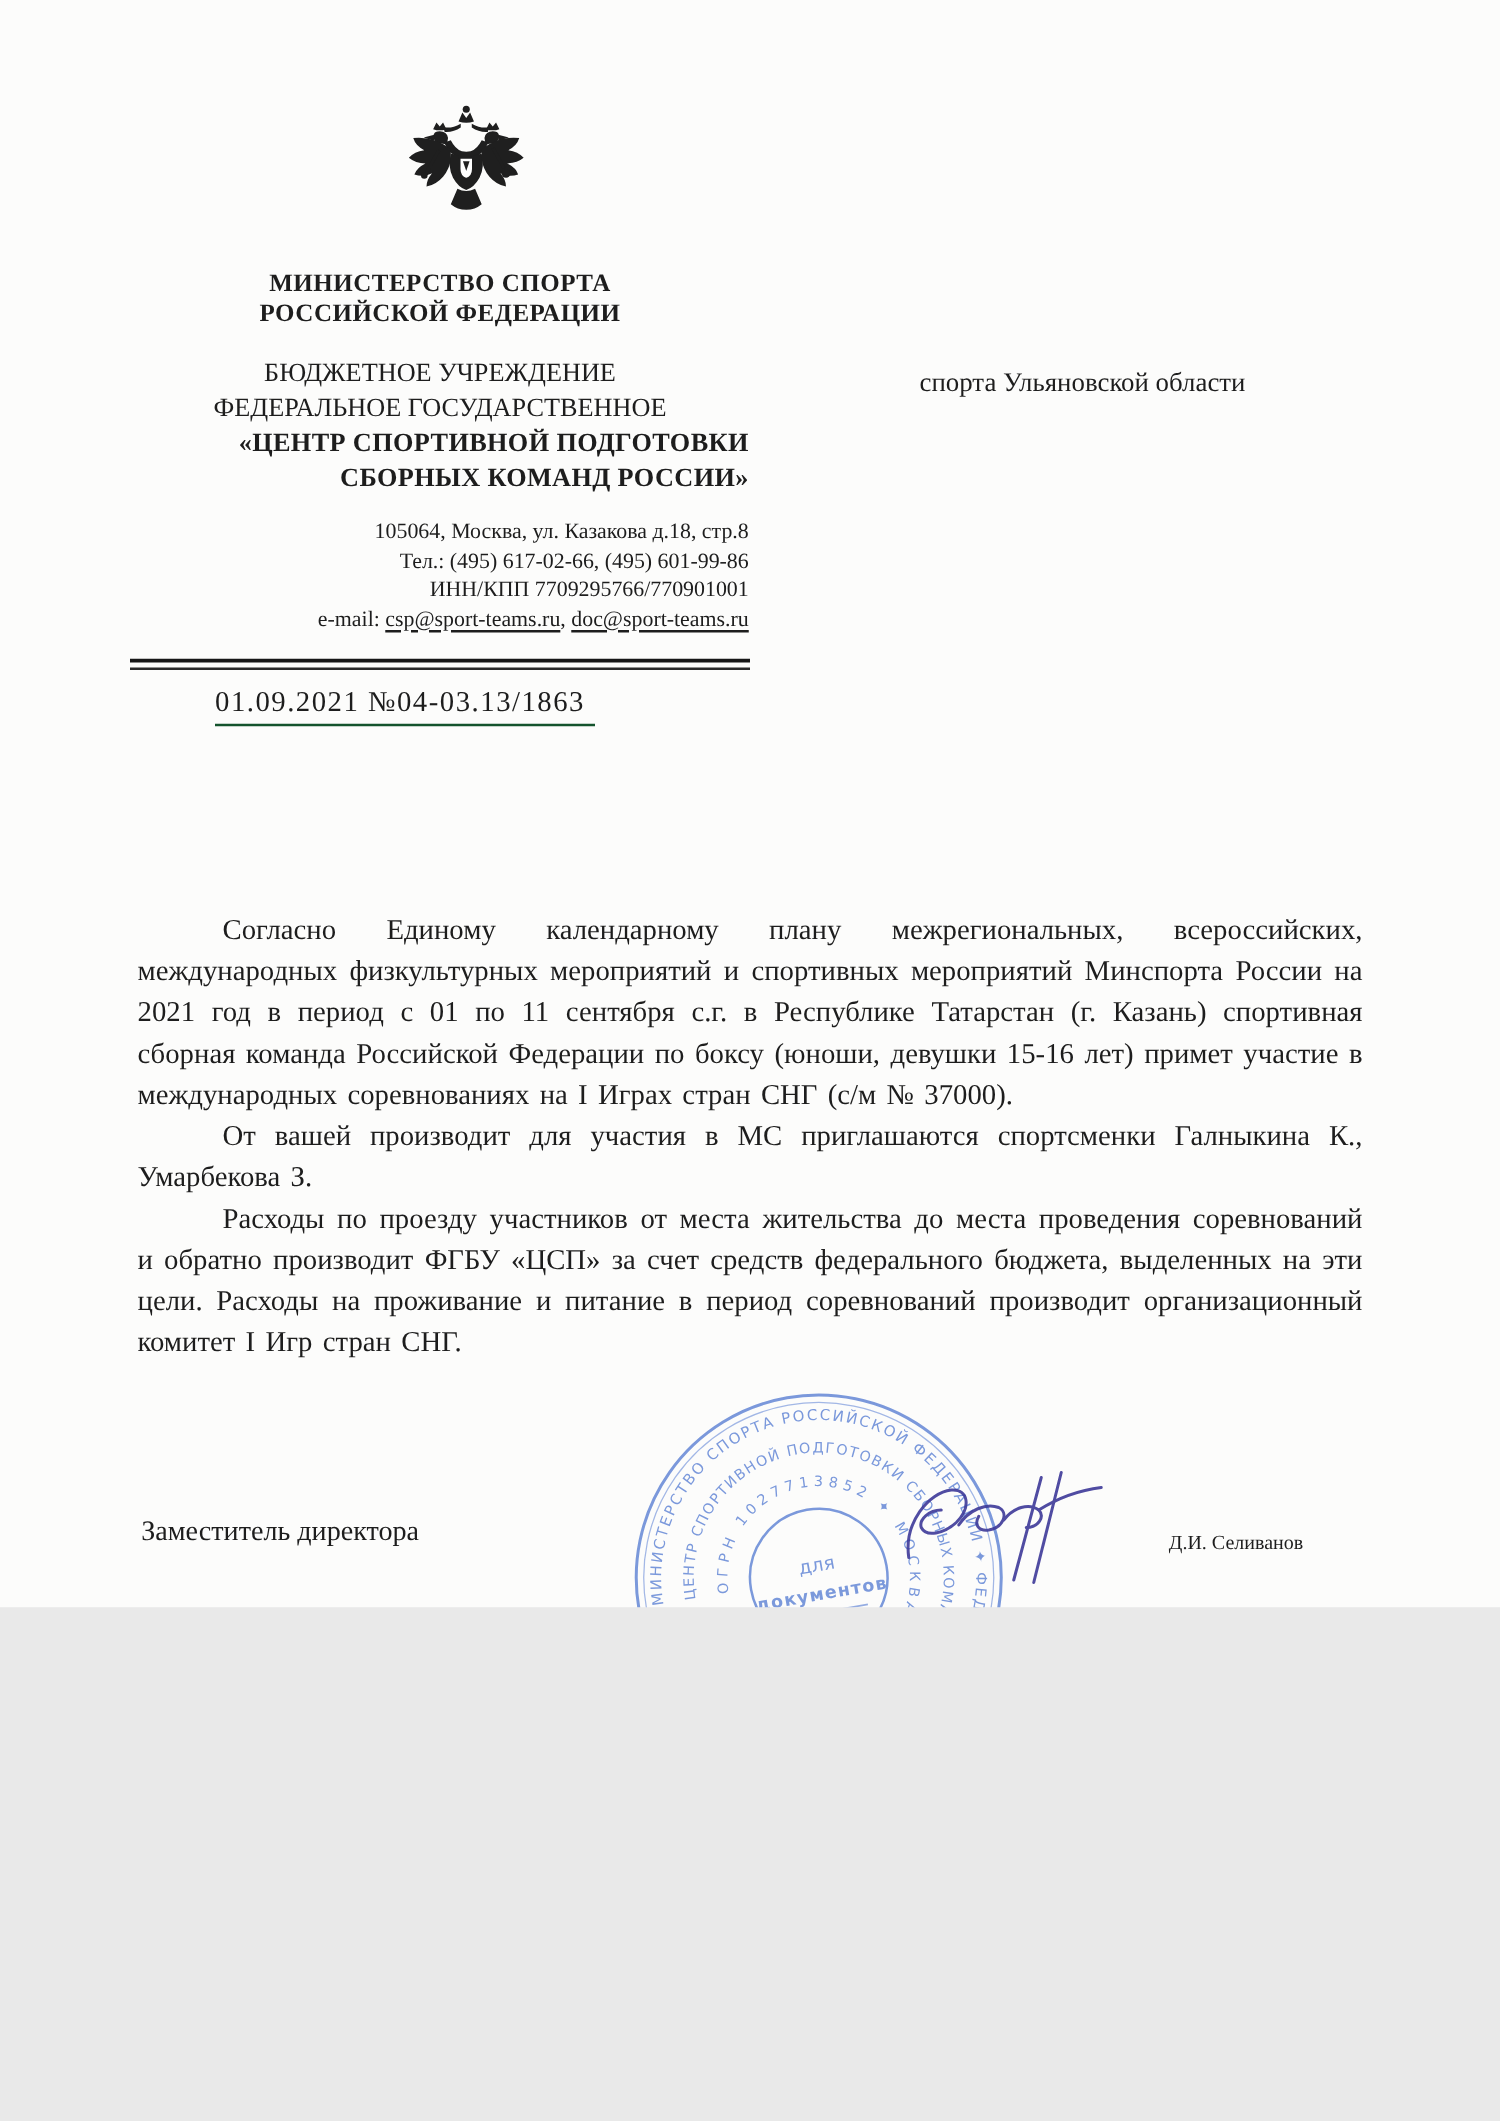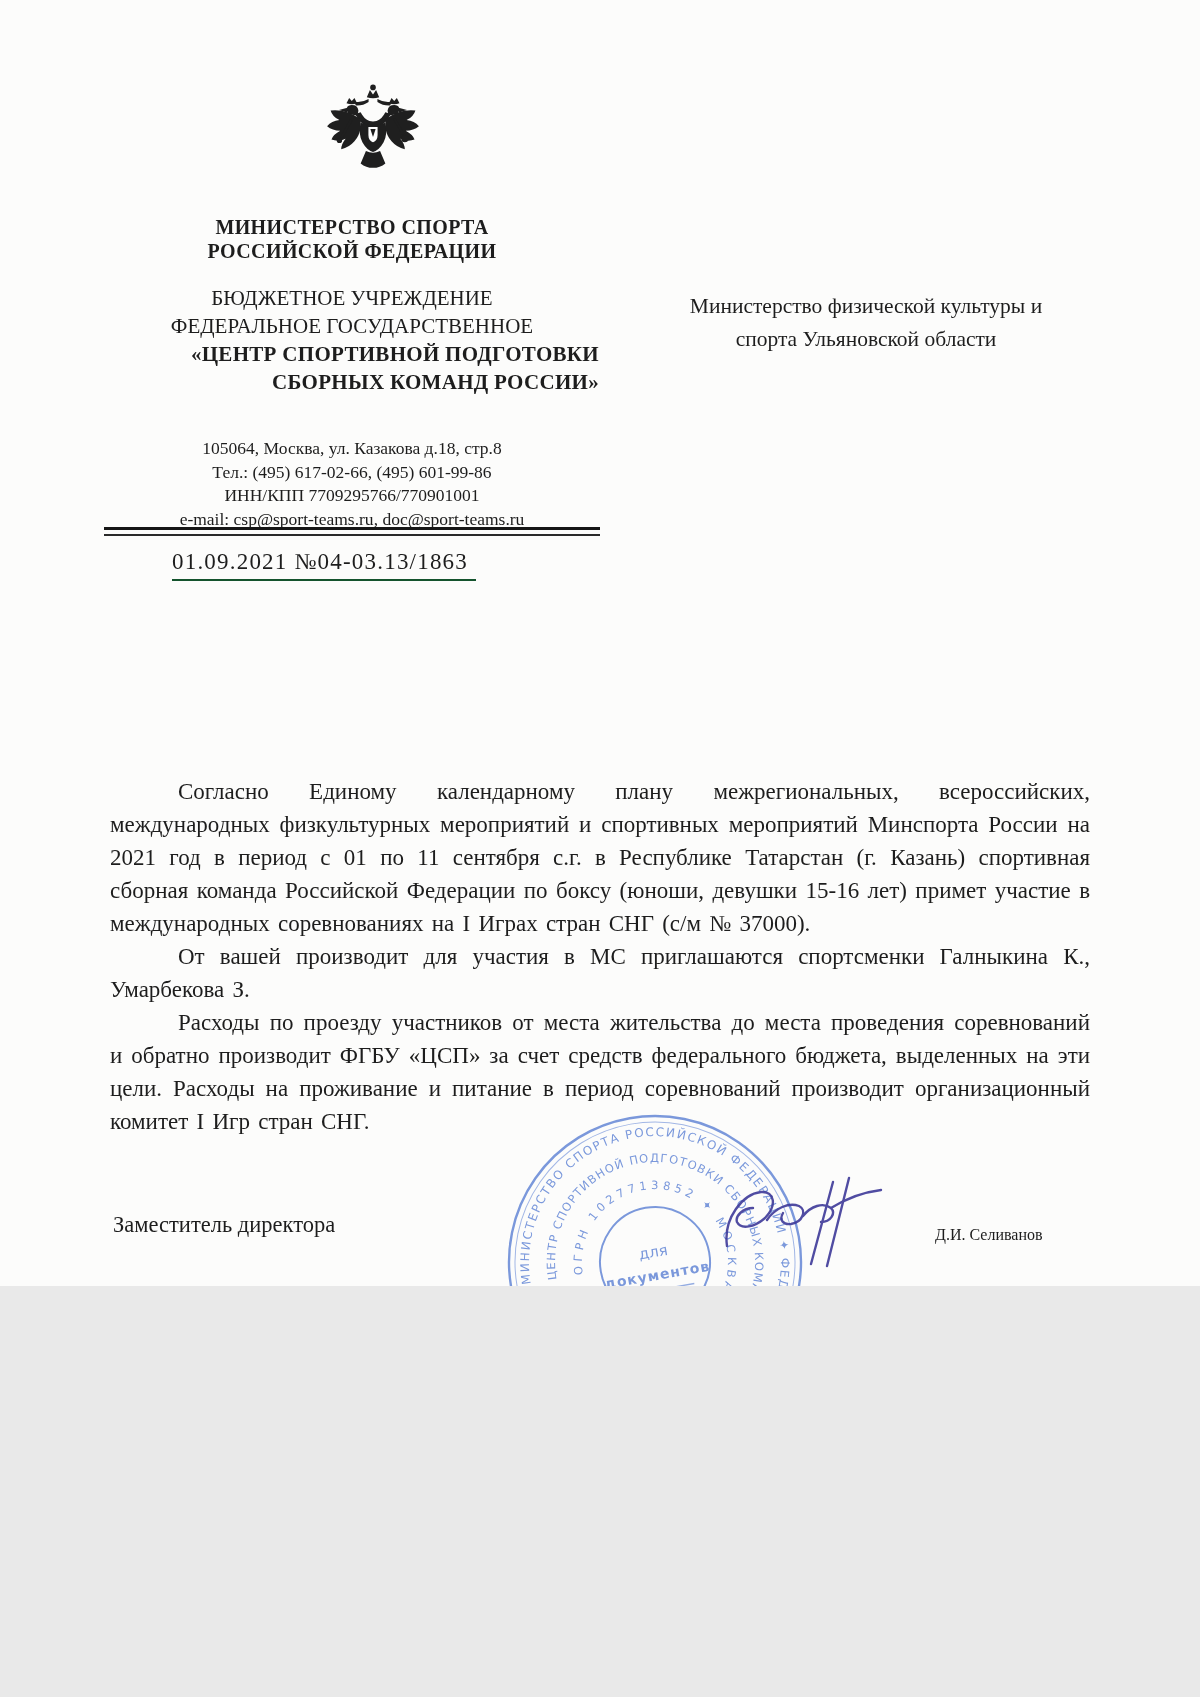--- a/index.html
+++ b/index.html
@@ -16,41 +16,41 @@
   .ministry {
     left:105px; top:215px; width:494px; text-align:center;
     font-weight:bold; font-size:20px; line-height:24px; letter-spacing:.4px;
   }
   .orgblock {
     left:105px; top:284px; width:494px; text-align:center;
     font-size:21px; line-height:28px;
   }
   .orgblock .org-name { font-weight:bold; letter-spacing:.3px;text-align:right; }
   .contacts {
-    left:105px; top:413px; width:494px; text-align:center;
-    font-size:17.5px; line-height:23.5px;margin-top:24px;
+    left:105px; top:413px; width:494px; text-align:right;
+    font-size:17.5px; line-height:23.5px;
   }
   .u { text-decoration:underline; text-underline-offset:3px; text-decoration-thickness:1.5px; }
   .recipient {
     left:620px; top:290px; width:492px; text-align:center;
     font-size:21.5px; line-height:33px;
   }
   .double-rule {
     left:104px; top:527px; width:496px; height:9px;
     border-top:3px solid #161616; border-bottom:2px solid #2a2a2a;
   }
   .refline {
     left:172px; top:549px; font-size:23px; letter-spacing:1.2px;
     border-bottom:2px solid #14532d; padding:0 8px 4px 0; display:inline-block;
   }
 
   
   .bodytext {
     left:110px; top:727px; width:980px;
-    font-size:23px; line-height:33px; text-align:justify; word-spacing:2.5px;margin-top:48px;
+    font-size:23px; line-height:33px; text-align:justify; word-spacing:2.5px;
   }
   .bodytext p { text-indent:68px; }
 
   
   .position-title { left:113px; top:1212px; font-size:22.5px; }
   .signer-name   { left:935px; top:1226px; font-size:16px; }
 
   .stamp {
     left:505px; top:1112px; width:300px; height:300px;
     transform:rotate(-10deg); opacity:.8;
@@ -111,21 +111,20 @@
   </div>
 
   <div class="abs contacts">
     <div>105064, Москва, ул. Казакова д.18, стр.8</div>
     <div>Тел.: (495) 617-02-66, (495) 601-99-86</div>
     <div>ИНН/КПП 7709295766/770901001</div>
     <div><span>e-mail: </span><span class="u">csp@sport-teams.ru</span><span>, </span><span class="u">doc@sport-teams.ru</span></div>
   </div>
 
   <div class="abs recipient">
-    <div>Министерство физической культуры и</div>
     <div>спорта Ульяновской области</div>
   </div>
 
   <div class="abs double-rule"></div>
   <div class="abs refline">01.09.2021 №04-03.13/1863</div>
 
   <div class="abs bodytext">
     <p>Согласно Единому календарному плану межрегиональных, всероссийских, международных физкультурных мероприятий и спортивных мероприятий Минспорта России на 2021 год в период с 01 по 11 сентября с.г. в Республике Татарстан (г. Казань) спортивная сборная команда Российской Федерации по боксу (юноши, девушки 15-16 лет) примет участие в международных соревнованиях на I Играх стран СНГ (с/м № 37000).</p>
     <p>От вашей производит для участия в МС приглашаются спортсменки Галныкина К., Умарбекова З.</p>
     <p>Расходы по проезду участников от места жительства до места проведения соревнований и обратно производит ФГБУ «ЦСП» за счет средств федерального бюджета, выделенных на эти цели. Расходы на проживание и питание в период соревнований производит организационный комитет I Игр стран СНГ.</p>

